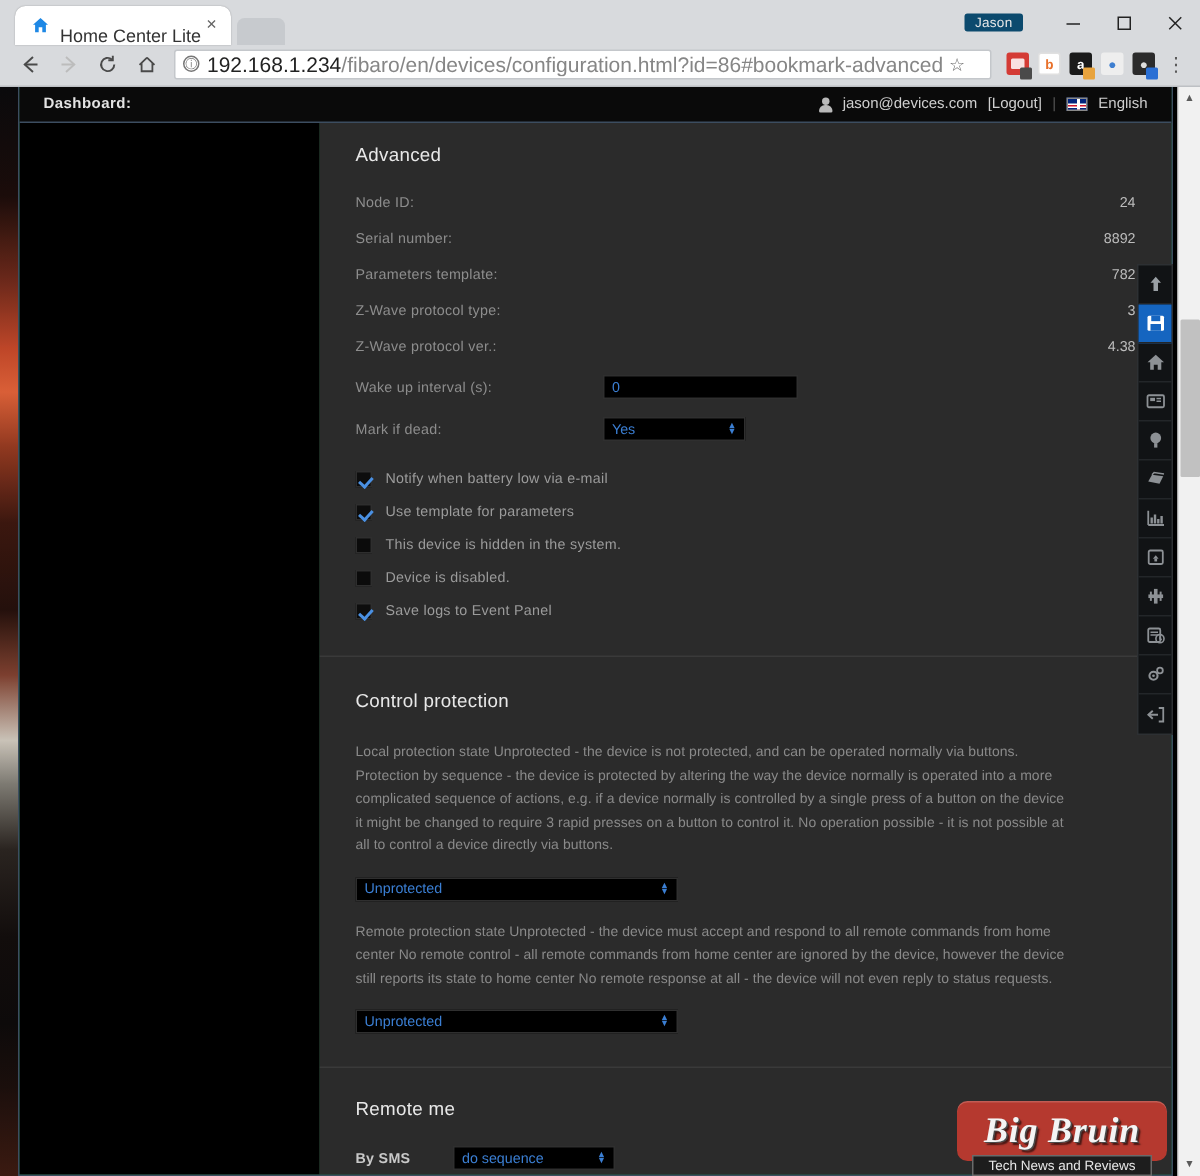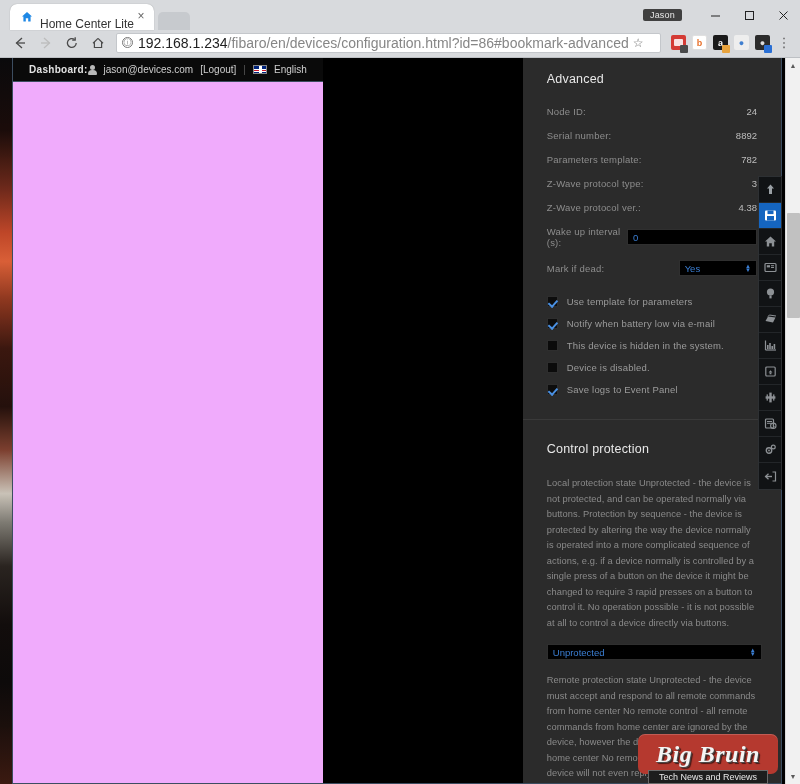--- a/index.html
+++ b/index.html
@@ -57,21 +57,21 @@
     background: #c7cace;
     margin-left: 4px;
     border-radius: 5px 5px 0 0;
     transform: skewX(0deg);
   }
   .win-controls {
     position: absolute; right: 0; top: 0;
     height: 30px; display: flex; align-items: center;
   }
   .profile-pill {
-    background: #404040; color: #e8e8e8;
+    background: #0c4a6e; color: #e8e8e8;
     font-size: 9px; padding: 1px 7px; border-radius: 2px;
     margin-right: 16px; letter-spacing: .2px;
   }
   .wbtn {
     width: 34px; height: 30px;
     display: flex; align-items: center; justify-content: center;
     color: #1d1d1d;
   }
 
   .toolbar {
@@ -141,24 +141,24 @@
     background:
       linear-gradient(180deg,
         #17181a 0%, #2b2a26 8%, #9d8f78 16%, #c8b99c 22%,
         #6d6456 30%, #3a342c 38%, #b85a33 46%, #d97a3f 52%,
         #8a4526 58%, #3c1d12 66%, #15100e 74%, #241512 82%,
         #7a3c22 90%, #b24a28 100%);
   }
 
   .hc-app {
     position: absolute; left: 12px; top: 0; right: 18px; bottom: 0;
-    background: #f0abfc;
+    background: #14532d;
     border: 1px solid #3c4d60;
     border-top: none;
-    display: flex; flex-direction: row;
+    display: flex; flex-direction: column;
   }
   .hc-topbar {
     height: 24px; flex: 0 0 24px;
     background: #0a0a0a;
     border-bottom: 1px solid #3c4d60;
     display: flex; align-items: center;
     padding: 0 6px 0 16px;
     position: relative;
   }
   .dash-label {
@@ -464,25 +464,25 @@
             <div class="field-row" style="margin-bottom:20px">
               <span class="field-label">Mark if dead:</span>
               <div class="sel w-sm">
                 <span>Yes</span>
                 <span class="arrows">▲<br>▼</span>
               </div>
             </div>
 
             <div class="cb-row">
               <span class="cb on"></span>
-              <span class="cb-label">Use template for parameters</span>
+              <span class="cb-label">Notify when battery low via e-mail</span>
             </div>
             <div class="cb-row">
               <span class="cb on"></span>
-              <span class="cb-label">Notify when battery low via e-mail</span>
+              <span class="cb-label">Use template for parameters</span>
             </div>
             <div class="cb-row">
               <span class="cb"></span>
               <span class="cb-label">This device is hidden in the system.</span>
             </div>
             <div class="cb-row">
               <span class="cb"></span>
               <span class="cb-label">Device is disabled.</span>
             </div>
             <div class="cb-row" style="margin-bottom:14px">

